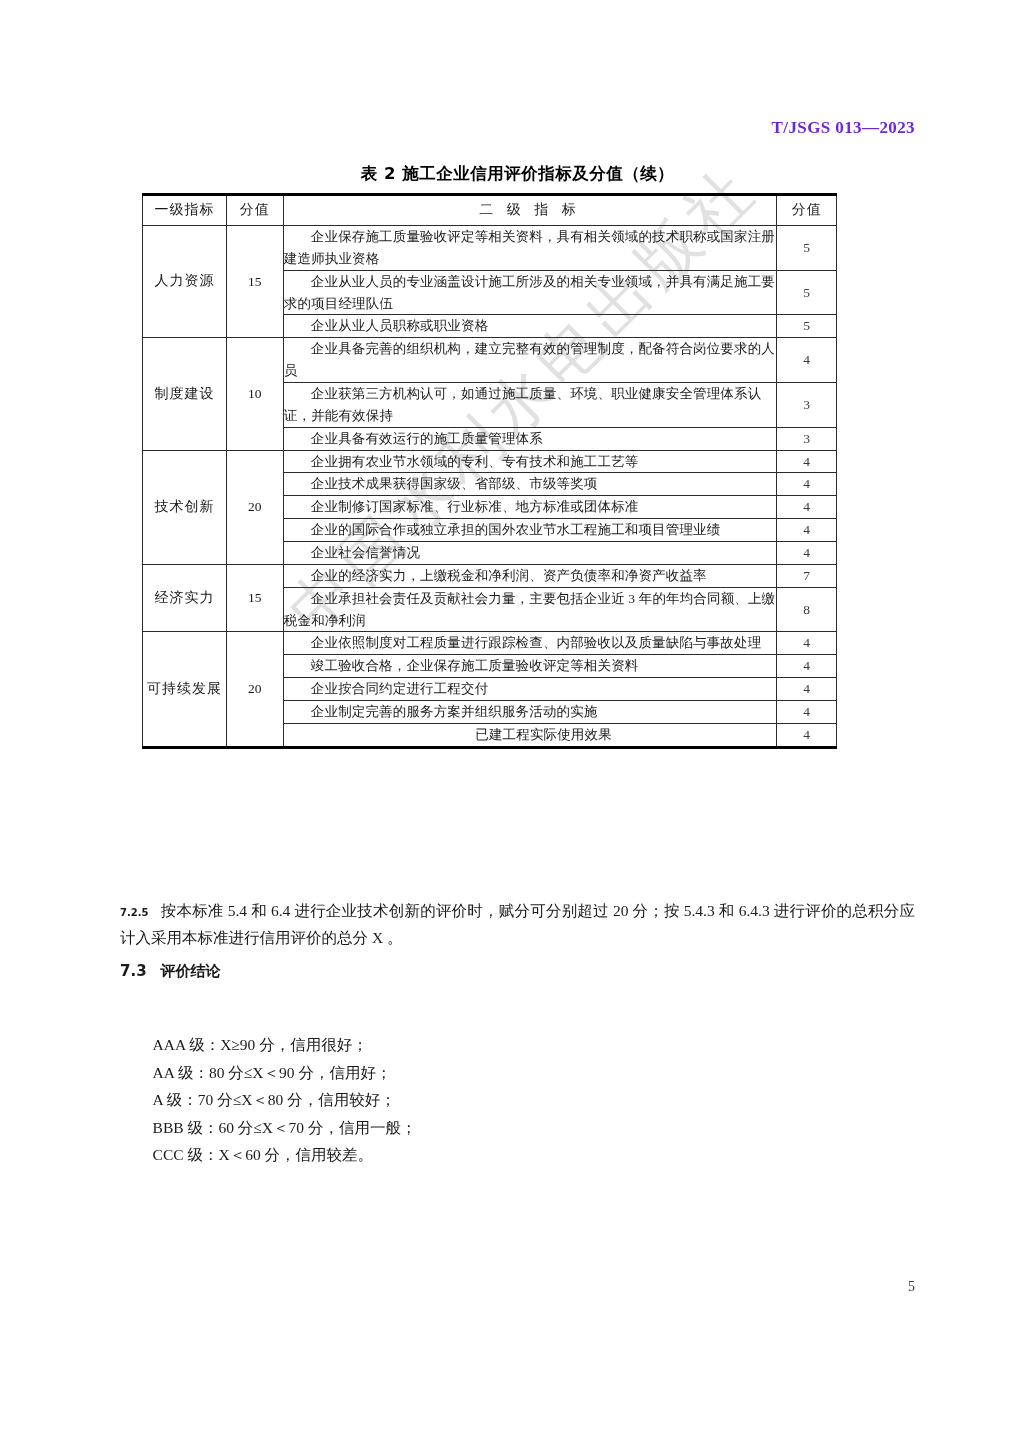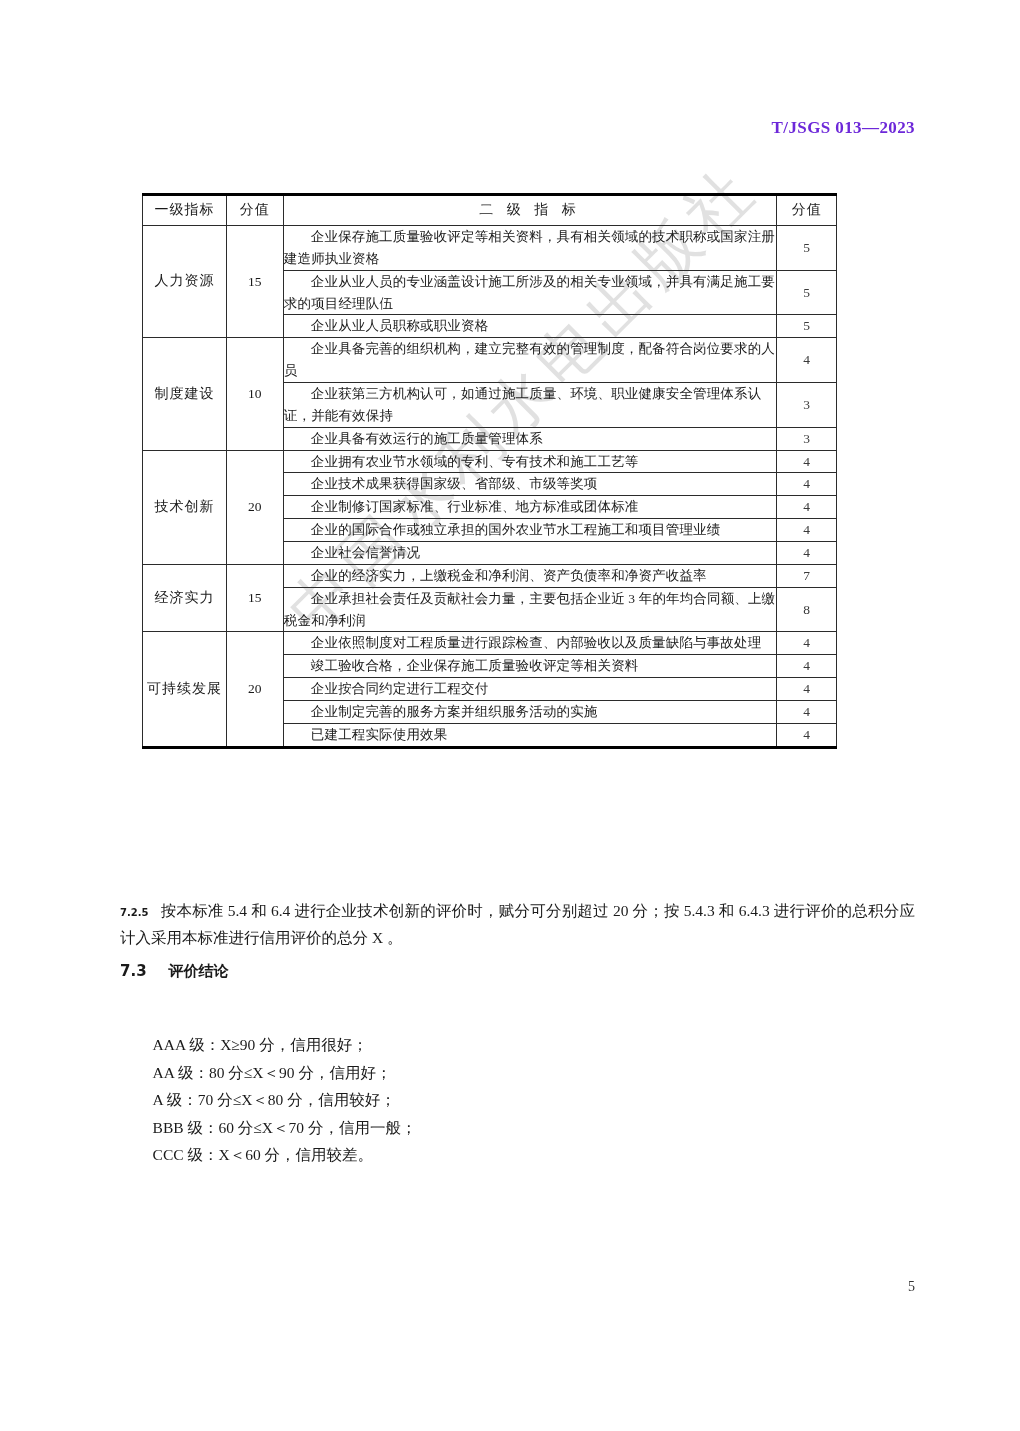--- a/index.html
+++ b/index.html
@@ -97,21 +97,21 @@
   }
   table.grid thead th.hdr-l2 {
     letter-spacing: 5px;
   }
   
   table.grid {
     border-top: 3px solid #000;
     border-bottom: 3px solid #000;
   }
   table.grid thead tr th { border-top: none; }
-  table.grid tbody tr:last-child td { border-bottom: none; }
+  table.grid tbody tr:last-child td { border-bottom: none; text-align: center; }
 
   .col-l1  { width: 92px; }
   .col-s1  { width: 62px; }
   .col-l2  { width: 548px; }
   .col-s2  { width: 65px; }
 
   td.cat {
     text-align: center;
     letter-spacing: 1px;
     font-size: 14px;
@@ -150,21 +150,21 @@
     font-weight: bold;
     font-size: 10px;
     margin-right: 12px;
   }
   .sec-head {
     top: 962px;
     font-family: "DejaVu Sans", "Liberation Sans", sans-serif;
     font-weight: bold;
     font-size: 15px;
   }
-  .sec-head .num { margin-right: 22px; }
+  .sec-head .num { margin-right: 14px; }
 
   .para {
     top: 996px;
     font-size: 15.5px;
     line-height: 1.72;
     text-indent: 2em;
     text-align: justify;
   }
   .grade-list {
     top: 1031px;
@@ -185,20 +185,21 @@
     color: #333;
   }
 </style>
 </head>
 <body>
 
 <div class="page">
 
   <div class="running-header">T/JSGS 013—2023</div>
 
+  <div class="table-caption">表 2   施工企业信用评价指标及分值（续）</div>
 
   <div class="watermark">中国水利水电出版社</div>
 
   <div class="tbl-wrap">
     <table class="grid">
       <colgroup>
         <col class="col-l1">
           <col class="col-s1">
           <col class="col-l2">
           <col class="col-s2">

